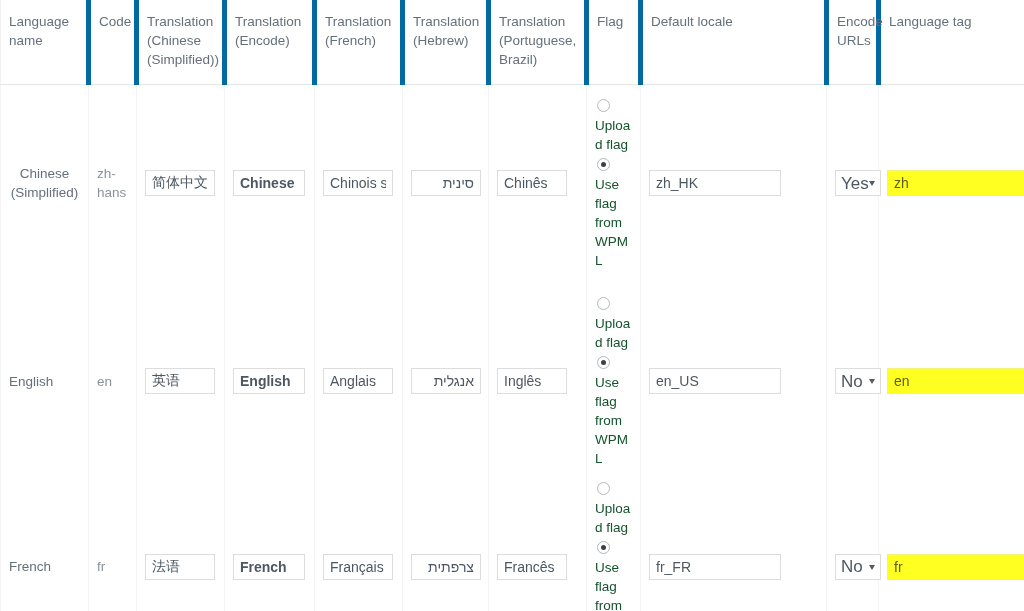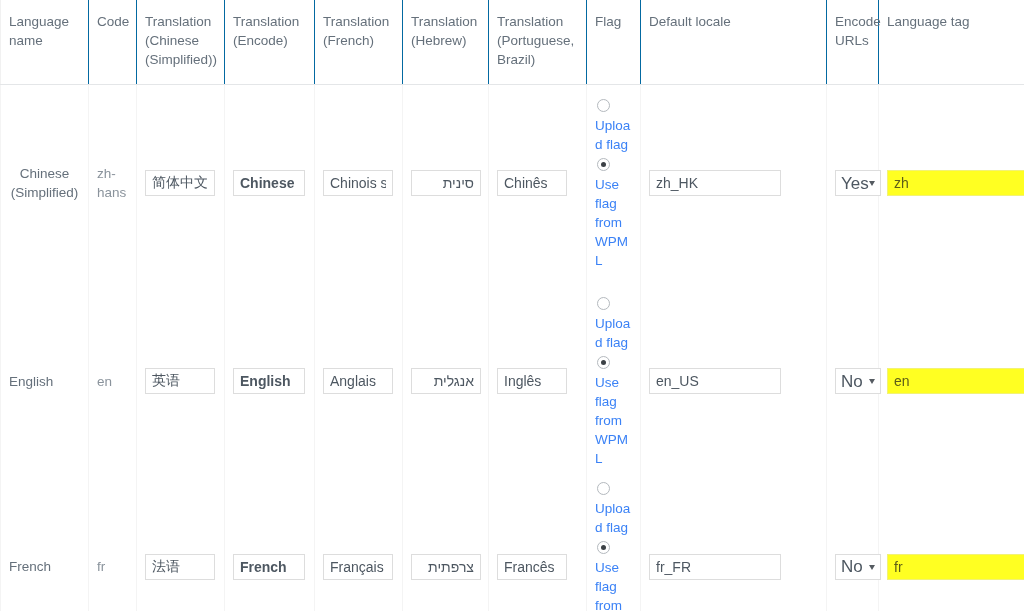--- a/index.html
+++ b/index.html
@@ -26,21 +26,21 @@
     table-layout: fixed;
     background: #fff;
   }
 
   
   table.lang-table thead tr {
     background: #0369a1;
   }
   table.lang-table th {
     border-bottom: 1px solid #e4e6e8;
-    border-left: 1px solid #0369a1;
+    border-left: 5px solid #0369a1;
     padding: 12px 8px 14px 8px;
     vertical-align: top;
     text-align: left;
     font-weight: normal;
     font-size: 13.5px;
     line-height: 19px;
     color: #65707b;
     background: #fff;
     height: 84px;
   }
@@ -160,21 +160,21 @@
     left: 50%; top: 50%;
     width: 5px; height: 5px;
     margin: -2.5px 0 0 -2.5px;
     border-radius: 50%;
     background: #3c4146;
   }
   .flaglabel {
     display: block;
     font-size: 13.5px;
     line-height: 19px;
-    color: #3b82f6;
+    color: #14532d;
     word-break: break-word;
     max-width: 44px;
   }
 
   .plain { color: #65707b; text-align: center; }
   .code  { color: #8a939c; }
   .rtl   { direction: rtl; text-align: right; }
 </style>
 </head>
 <body>

